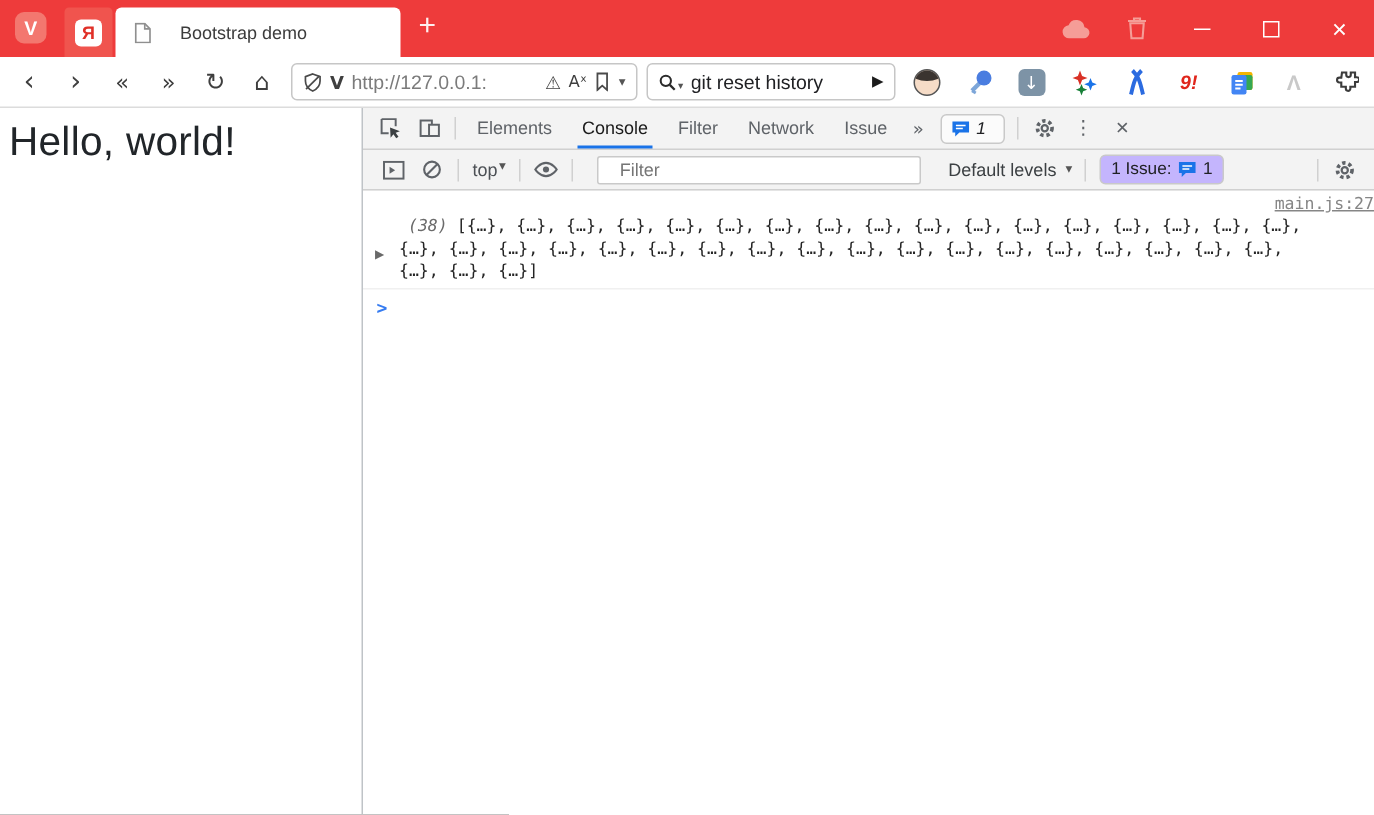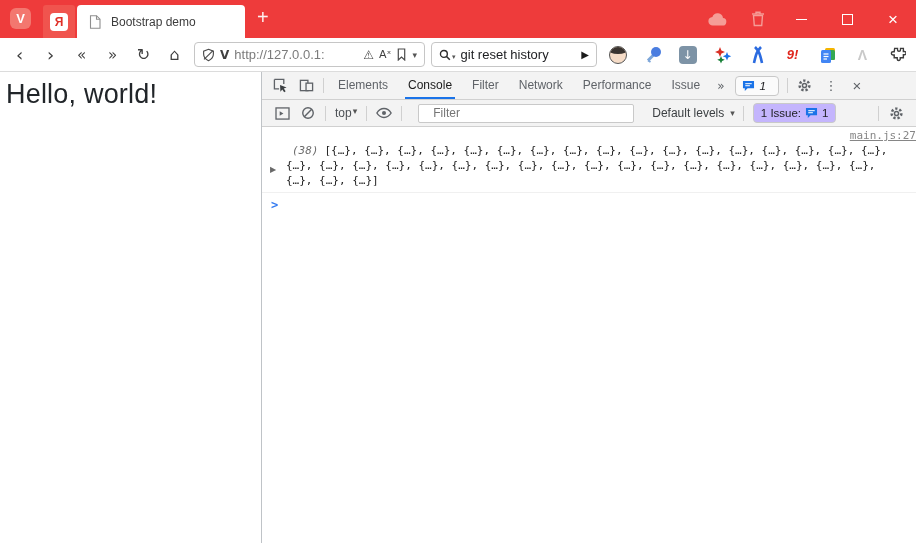--- a/index.html
+++ b/index.html
@@ -13,22 +13,22 @@
   .titlebar { height:38px; background:#ee3b3b; display:flex; align-items:flex-end; }
   .vivaldi-logo {
     width:21px; height:21px; border-radius:6px; background:#f3776f;
     color:#fff; font-weight:bold; font-size:13px; line-height:21px; text-align:center;
     margin:0 12px 9px 10px; flex:none;
   }
   .pinned-tab { width:32px; height:33px; background:#f0544e; border-radius:3px 3px 0 0;
     display:flex; align-items:center; justify-content:center; flex:none; }
   .yandex-badge { width:18px; height:18px; background:#fff; border-radius:4px;
     color:#e03028; font-weight:bold; font-size:12px; line-height:18px; text-align:center; }
-  .tab { width:168px; height:33px; background:#fff; border-radius:4px 4px 0 0;
-    display:flex; align-items:center; padding:0 12px; gap:10px; margin-left:2px; flex:none; }
+  .tab { width:190px; height:33px; background:#fff; border-radius:4px 4px 0 0;
+    display:flex; align-items:center; padding:0 12px; gap:19px; margin-left:2px; flex:none; }
   .tab-title { font-size:12px; color:#3c3c3c; white-space:nowrap; overflow:hidden; }
   .new-tab { color:rgba(255,255,255,.92); font-size:20px; font-weight:300;
     margin:0 0 11px 12px; line-height:1; flex:none; }
   .tb-spacer { flex:1; }
   .tb-ico { width:40px; height:38px; display:flex; align-items:center; justify-content:center; flex:none; }
   .win-btn { width:46px; height:38px; display:flex; align-items:center; justify-content:center; color:#fff; flex:none; }
   .min-glyph { width:11px; border-top:1.6px solid #fff; }
   .max-glyph { width:11px; height:11px; border:1.6px solid #fff; }
   .close-glyph { font-size:17px; line-height:1; font-weight:300; }
   
@@ -51,21 +51,21 @@
   .ext { width:19px; height:19px; display:flex; align-items:center; justify-content:center; flex:none; }
   .ext-dl { width:18px; height:18px; background:#7d93a6; border-radius:4px; color:#fff;
     font-size:12px; line-height:18px; text-align:center; font-family:"DejaVu Sans", sans-serif; }
   .ext-red-label { color:#e0261c; font-weight:bold; font-style:italic; font-size:13px; }
   .ext-lambda { color:#c9c9c9; font-weight:bold; font-size:14px; }
   .panda { position:relative; width:18px; height:18px; border-radius:50%; background:#f6dcc7; overflow:hidden; border:1px solid #555; }
   .panda::before { content:""; position:absolute; left:-2px; right:-2px; top:-2px; height:9px;
     border-radius:50%; background:#3a3430; }
   
   .content { display:flex; height:471px; }
-  .page { width:262px; border-right:1px solid #bfc3c7; padding:7px 6px; background:#fff; }
+  .page { width:242px; border-right:1px solid #bfc3c7; padding:7px 6px; background:#fff; }
   .page h1 { font-size:27px; font-weight:500; color:#212529; letter-spacing:.2px; }
   
   .devtools { flex:1; display:flex; flex-direction:column; background:#fff; min-width:0; }
   .dt-tabbar { height:28px; background:#f3f3f3; border-bottom:1px solid #d0d0d0;
     display:flex; align-items:center; padding:0 5px; flex:none; }
   .dt-icobtn { width:26px; height:27px; display:flex; align-items:center; justify-content:center; flex:none; }
   .dt-sep { width:1px; height:15px; background:#d0d0d0; margin:0 4px; flex:none; }
   .dt-tab { padding:0 10px; font-size:12px; color:#5f6368; height:27px; line-height:27px;
     position:relative; white-space:nowrap; flex:none; }
   .dt-tab.active { color:#1a1a1a; }
@@ -256,21 +256,20 @@
           <svg width="15" height="15" viewBox="0 0 16 16">
               <rect x="1.5" y="2.5" width="8" height="11" fill="none" stroke="#5f6368" stroke-width="1.4"></rect>
               <rect x="7.5" y="5.5" width="7" height="8" fill="#f3f3f3" stroke="#5f6368" stroke-width="1.4"></rect>
             </svg>
         </div>
         <div class="dt-sep"></div>
         <div class="dt-tab">Elements</div>
         <div class="dt-tab active">Console</div>
         <div class="dt-tab">Filter</div>
         <div class="dt-tab">Network</div>
-        <div class="dt-tab">Performance</div>
         <div class="dt-tab">Issue</div>
         <div class="more-tabs">»</div>
         <div class="issues-pill">
           <svg width="13" height="12" viewBox="0 0 14 13">
               <path d="M1 1h12v8H6l-3 3V9H1z" fill="#1a73e8"></path>
               <line x1="3.5" y1="4" x2="10.5" y2="4" stroke="#fff" stroke-width="1.1"></line>
               <line x1="3.5" y1="6.2" x2="8.5" y2="6.2" stroke="#fff" stroke-width="1.1"></line>
             </svg>
           <span class="cnt">1</span>
         </div>

